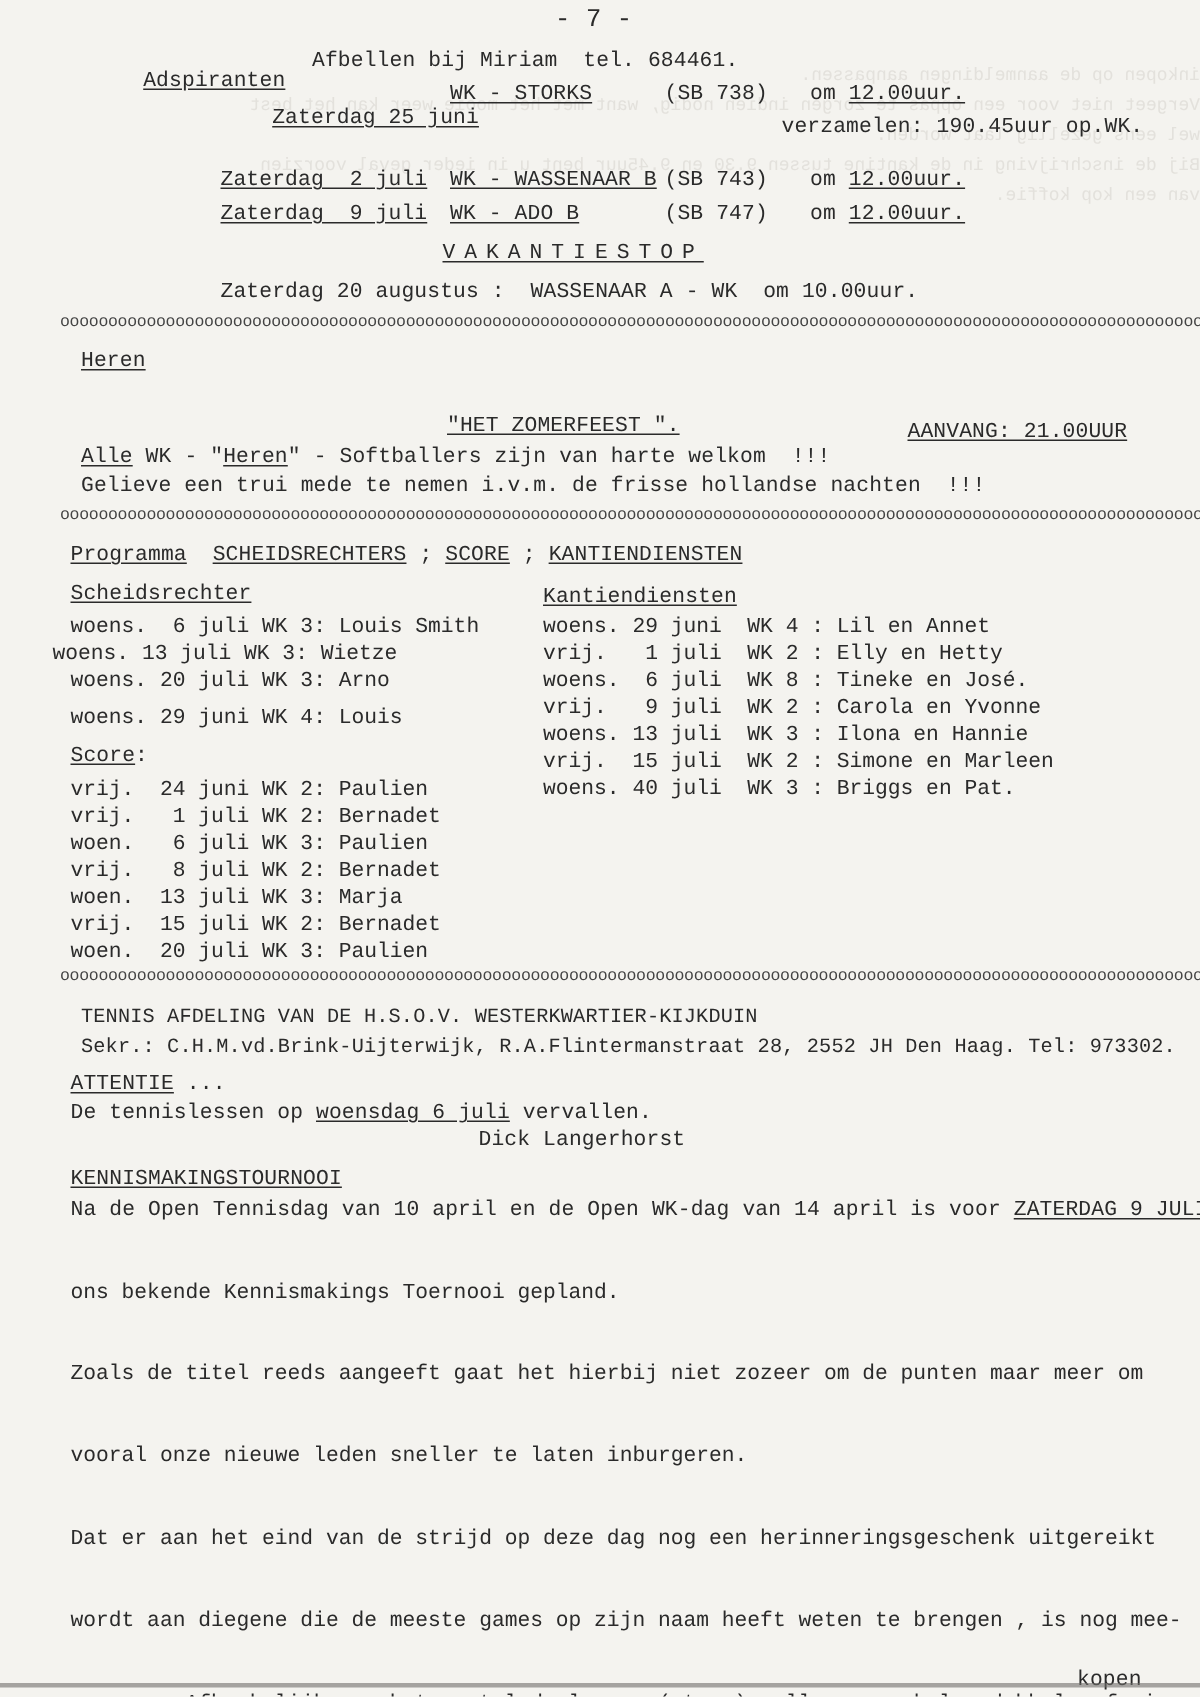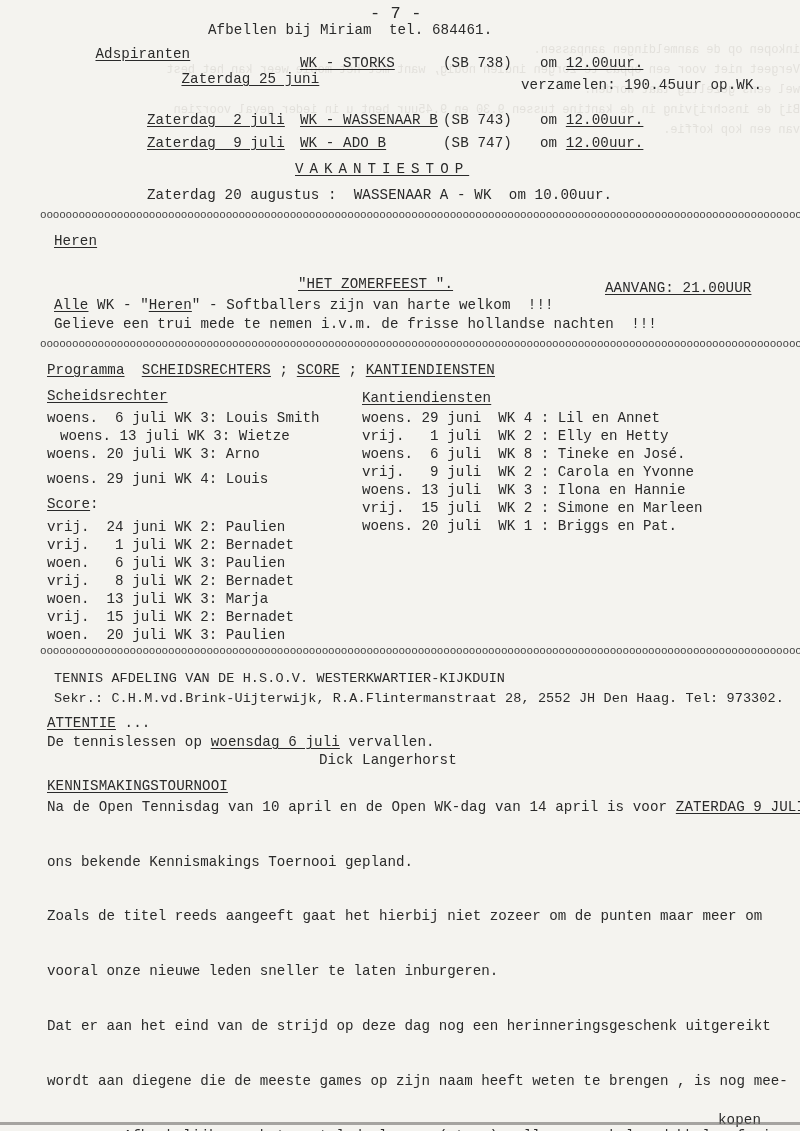--- a/index.html
+++ b/index.html
@@ -33,21 +33,21 @@
 Vergeet niet voor een oppas te zorgen indien nodig, want met het mooie weer kan het best
 wel eens gezellig laat worden.
 Bij de inschrijving in de kantine tussen 9.30 en 9.45uur bent u in ieder geval voorzien
 van een kop koffie.</div>
 
   <div class="line" style="left:370px; top:6px; font-size:17px;">- 7 -</div>
 
   <div class="line" style="left:61px; top:30px;">
     <span class="u">Adspiranten</span>
   </div>
-  <div class="line" style="left:208px; top:22px;">Afbellen bij Miriam  tel. 684461.</div>
+  <div class="line" style="left:208px; top:33px;">Afbellen bij Miriam  tel. 684461.</div>
 
   <div class="line" style="left:147px; top:55px;">
     <span class="u">Zaterdag 25 juni</span>
   </div>
   <div class="line" style="left:300px; top:55px;"><span class="u">WK - STORKS</span></div>
   <div class="line" style="left:443px; top:55px;">(SB 738)</div>
   <div class="line" style="left:540px; top:55px;"><span>om</span> <span class="u">12.00uur.</span></div>
   <div class="line" style="left:521px; top:77px;text-align:center;">verzamelen: 190.45uur op.WK.</div>
 
   <div class="line" style="left:147px; top:112px;"><span class="u">Zaterdag  2 juli</span></div>
@@ -73,41 +73,41 @@
 
   <div class="line" style="left:54px; top:297px;"><span class="u">Alle</span><span> WK - "</span><span class="u">Heren</span><span>" - Softballers zijn van harte welkom  !!!</span></div>
   <div class="line" style="left:54px; top:316px;">Gelieve een trui mede te nemen i.v.m. de frisse hollandse nachten  !!!</div>
 
   <div class="sep" style="top:338px;">oooooooooooooooooooooooooooooooooooooooooooooooooooooooooooooooooooooooooooooooooooooooooooooooooooooooooooooooooooooooooooo</div>
 
   <div class="line" style="left:47px; top:362px;"><span class="u">Programma</span>  <span class="u">SCHEIDSRECHTERS</span><span> ; </span><span class="u">SCORE</span><span> ; </span><span class="u">KANTIENDIENSTEN</span></div>
 
   <div class="line" style="left:47px; top:388px;text-align:center;"><span class="u">Scheidsrechter</span></div>
   <div class="col-row" style="left:47px; top:410px;">woens.  6 juli WK 3: Louis Smith</div>
-  <div class="col-row" style="left:60px; top:428px;">woens. 13 juli WK 3: Wietze</div>
+  <div class="col-row" style="left:35px; top:428px;">woens. 13 juli WK 3: Wietze</div>
   <div class="col-row" style="left:47px; top:446px;">woens. 20 juli WK 3: Arno</div>
   <div class="col-row" style="left:47px; top:471px;">woens. 29 juni WK 4: Louis</div>
 
   <div class="line" style="left:47px; top:496px;"><span class="u">Score</span>:</div>
   <div class="col-row" style="left:47px; top:519px;">vrij.  24 juni WK 2: Paulien</div>
   <div class="col-row" style="left:47px; top:537px;">vrij.   1 juli WK 2: Bernadet</div>
   <div class="col-row" style="left:47px; top:555px;">woen.   6 juli WK 3: Paulien</div>
   <div class="col-row" style="left:47px; top:573px;">vrij.   8 juli WK 2: Bernadet</div>
   <div class="col-row" style="left:47px; top:591px;">woen.  13 juli WK 3: Marja</div>
   <div class="col-row" style="left:47px; top:609px;">vrij.  15 juli WK 2: Bernadet</div>
   <div class="col-row" style="left:47px; top:627px;">woen.  20 juli WK 3: Paulien</div>
 
   <div class="line" style="left:362px; top:390px;"><span class="u">Kantiendiensten</span></div>
   <div class="col-row" style="left:362px; top:410px;">woens. 29 juni  WK 4 : Lil en Annet</div>
   <div class="col-row" style="left:362px; top:428px;">vrij.   1 juli  WK 2 : Elly en Hetty</div>
   <div class="col-row" style="left:362px; top:446px;">woens.  6 juli  WK 8 : Tineke en José.</div>
   <div class="col-row" style="left:362px; top:464px;">vrij.   9 juli  WK 2 : Carola en Yvonne</div>
   <div class="col-row" style="left:362px; top:482px;">woens. 13 juli  WK 3 : Ilona en Hannie</div>
   <div class="col-row" style="left:362px; top:500px;">vrij.  15 juli  WK 2 : Simone en Marleen</div>
-  <div class="col-row" style="left:362px; top:518px;">woens. 20 juli  WK 1 : Briggs en Pat.</div>
+  <div class="col-row" style="left:362px; top:518px;">woens. 40 juli  WK 3 : Briggs en Pat.</div>
 
   <div class="sep" style="top:645px;">oooooooooooooooooooooooooooooooooooooooooooooooooooooooooooooooooooooooooooooooooooooooooooooooooooooooooooooooooooooooooooo</div>
 
   <div class="line" style="left:54px; top:671px; font-size:13.5px;">TENNIS AFDELING VAN DE H.S.O.V. WESTERKWARTIER-KIJKDUIN</div>
   <div class="line" style="left:54px; top:691px; font-size:13.5px;">Sekr.: C.H.M.vd.Brink-Uijterwijk, R.A.Flintermanstraat 28, 2552 JH Den Haag. Tel: 973302.</div>
   <div class="line" style="left:47px; top:715px;"><span class="u">ATTENTIE</span><span> ...</span></div>
   <div class="line" style="left:47px; top:734px;"><span>De tennislessen op </span><span class="u">woensdag 6 juli</span><span> vervallen.</span></div>
   <div class="line" style="left:319px; top:752px;">Dick Langerhorst</div>
   <div class="line" style="left:47px; top:778px;"><span class="u">KENNISMAKINGSTOURNOOI</span></div>
   <div class="line" style="left:47px; top:799px;"><span>Na de Open Tennisdag van 10 april en de Open WK-dag van 14 april is voor </span><span class="u">ZATERDAG 9 JULI</span></div>

